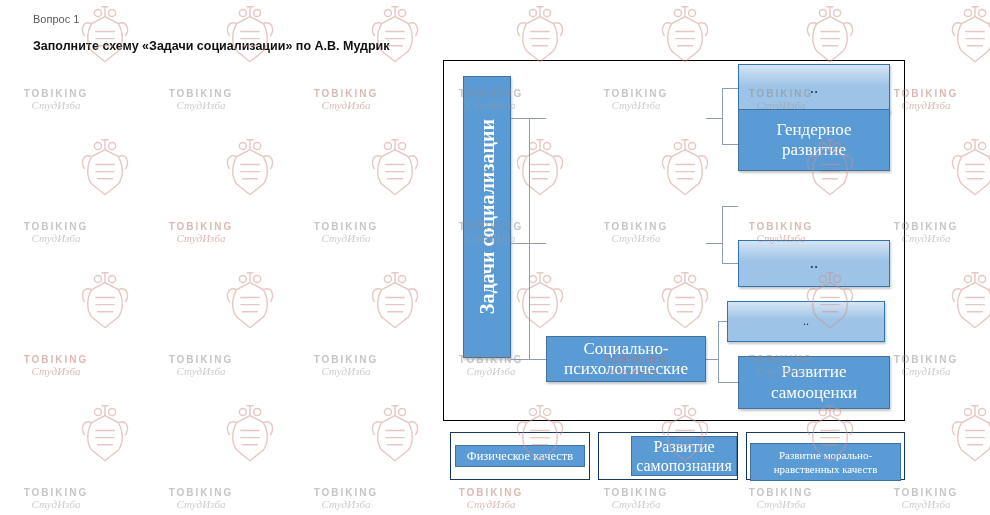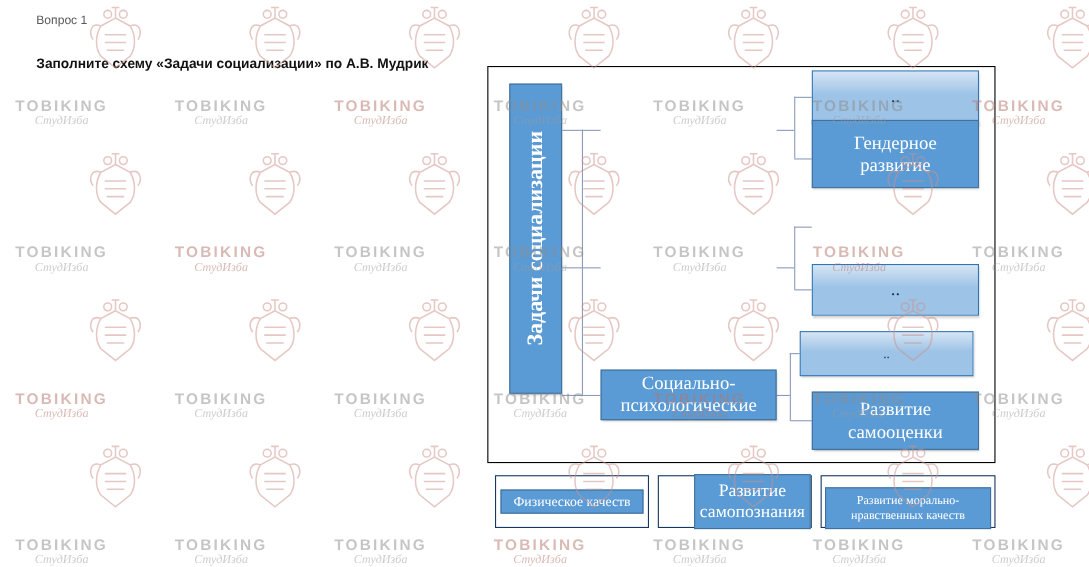--- a/index.html
+++ b/index.html
@@ -6,21 +6,21 @@
     --box-blue:#5b9bd5; --box-border:#41719c; --blank-blue:#9dc3e6;
     --blank-border:#2e75b6; --line:#8a9cb8;
   }
   *{box-sizing:border-box;}
   body{margin:0;background:#fff;font-family:"Liberation Sans",sans-serif;}
   .page{position:relative;width:990px;height:515px;overflow:hidden;background:#fff;}
 
   
   .header{position:absolute;left:33px;top:13px;z-index:2;}
   .q-label{font-size:11px;color:#595959;}
-  .q-title{margin-top:26px;font-size:12.5px;font-weight:bold;color:#111;}
+  .q-title{margin-top:14px;font-size:12.5px;font-weight:bold;color:#111;}
 
   
   .panel{position:absolute;left:443px;top:60px;width:462px;height:361px;
          border:1px solid #000;background:#fff;z-index:1;}
   .node{position:absolute;display:flex;align-items:center;justify-content:center;
         text-align:center;font-family:"Liberation Serif",serif;color:#fff;}
   .solid{background:var(--box-blue);border:1px solid var(--box-border);
          box-shadow:1px 2px 2px rgba(0,0,0,.22);}
   .blank{background:linear-gradient(180deg,#d6e5f4 0%,var(--blank-blue) 45%);
          border:1px solid var(--blank-border);color:#17365d;font-size:12px;
@@ -31,27 +31,27 @@
   .rgt{left:294px;width:152px;font-size:17px;line-height:1.2;padding:2px 18px;}
   .conn{position:absolute;background:var(--line);}
 
   
   .opt-outer{position:absolute;top:432px;height:48px;background:#fff;
              border:1px solid #17375e;z-index:1;display:flex;align-items:center;justify-content:center;}
   .opt-btn{background:var(--box-blue);border:1px solid var(--box-border);color:#fff;
            font-family:"Liberation Serif",serif;text-align:center;display:flex;
            align-items:center;justify-content:center;cursor:pointer;line-height:1.2;}
   #opt1{left:450px;width:140px;} #opt1 .opt-btn{width:130px;height:22px;font-size:12.5px;}
-  #opt2{left:598px;width:140px;} #opt2 .opt-btn{width:132px;height:50px;font-size:16px;margin-left:32px;}
+  #opt2{left:598px;width:140px;} #opt2 .opt-btn{width:132px;height:40px;font-size:16px;margin-left:32px;}
   #opt3{left:746px;width:159px;} #opt3 .opt-btn{width:151px;height:38px;font-size:11px;line-height:1.3;margin-top:12px;}
 
   
   #watermark-layer{position:absolute;inset:0;z-index:20;pointer-events:none;opacity:.5;}
   .wm-text{position:absolute;width:92px;text-align:center;}
-  .wm-title{font-weight:bold;font-size:14px;letter-spacing:2px;color:#8c8c8c;
+  .wm-title{font-weight:bold;font-size:10px;letter-spacing:2px;color:#8c8c8c;
             font-family:"Liberation Sans",sans-serif;white-space:nowrap;}
   .wm-sub{font-size:11px;font-style:italic;color:#9a9a9a;font-family:"Liberation Serif",serif;}
   .wm-red .wm-title,.wm-red .wm-sub{color:#b4766c;}
   .wm-crest{position:absolute;width:54px;height:62px;color:#cc9189;}
   .wm-crest svg{width:100%;height:100%;}
 </style>
 </head>
 <body>
 
 <div class="page">

